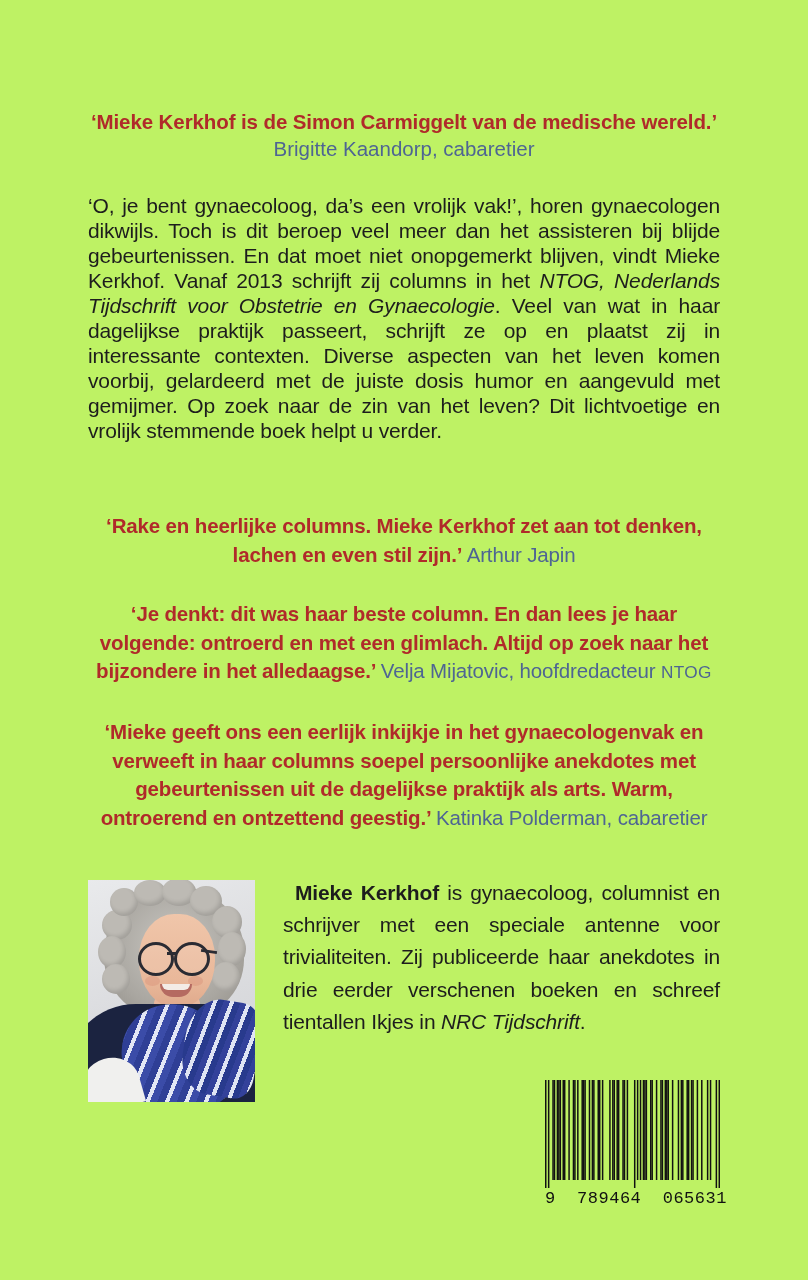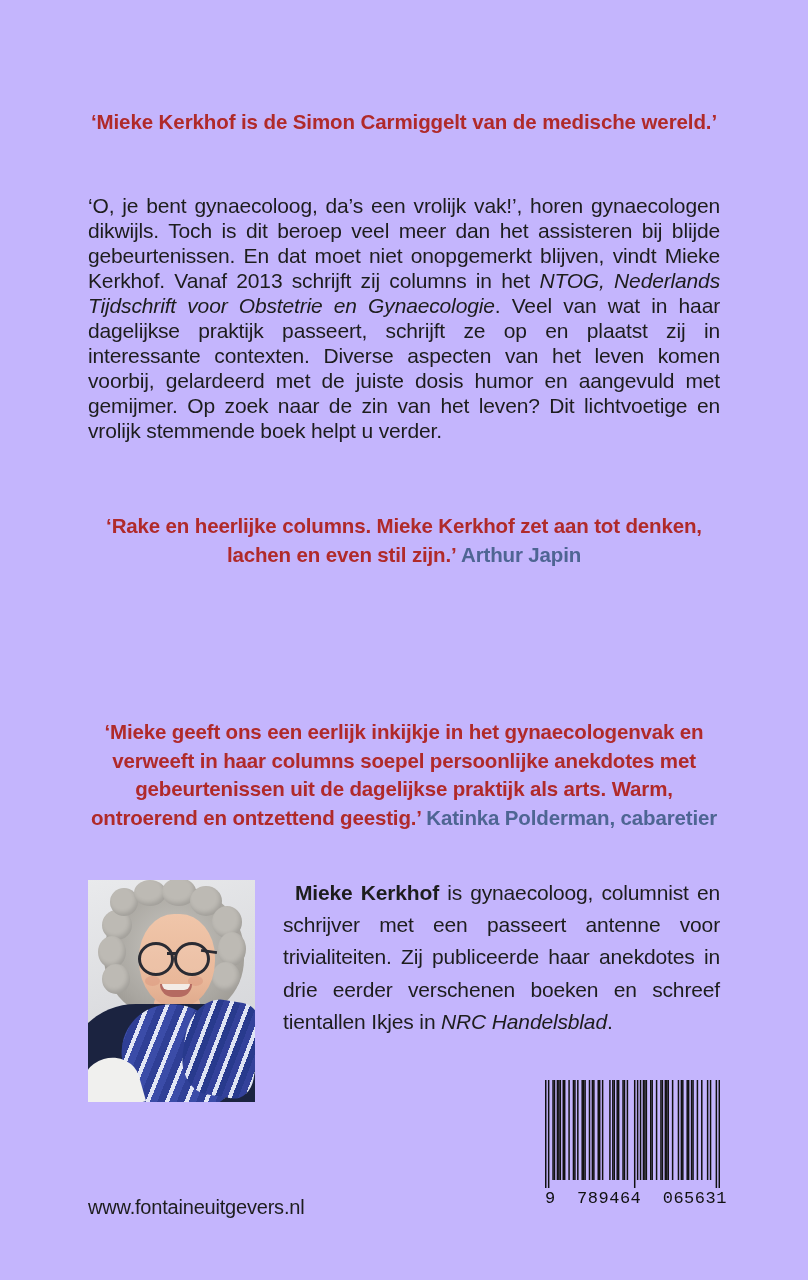--- a/index.html
+++ b/index.html
@@ -12,21 +12,21 @@
     height: 1280px;
     position: relative;
     overflow: hidden;
     font-family: "Liberation Sans", sans-serif;
     -webkit-font-smoothing: antialiased;
   }
 
   .page {
     position: absolute;
     inset: 0;
-    background: #c4b5fd;
+    background: #bef264;
   }
 
   
   .col {
     position: absolute;
     left: 88px;
     width: 632px;
   }
 
   
@@ -74,21 +74,21 @@
   .blurb p {
     margin: 0;
     color: #b02a2a;
     font-size: 20.5px;
     line-height: 28.5px;
     font-weight: 600;
     letter-spacing: -0.15px;
   }
   .blurb .attrib {
     color: #4e6593;
-    font-weight: 700;
+    font-weight: 400;
   }
 
   .blurb-2 { top: 512px; }
   .blurb-3 { top: 600px; }
   .blurb-4 { top: 718px; }
 
   
   .author-block {
     position: absolute;
     left: 88px;
@@ -273,30 +273,34 @@
     white-space: pre;
   }
 </style>
 </head>
 <body>
 
 <div class="page">
 
   <div class="col blurb-top">
     <p class="quote-red">‘Mieke Kerkhof is de Simon Carmiggelt van de medische wereld.’</p>
+    <p class="attrib-line">Brigitte Kaandorp, cabaretier</p>
   </div>
 
   <div class="col body-copy">
     <p><span>‘O, je bent gynaecoloog, da’s een vrolijk vak!’, horen gynaecologen dikwijls. Toch is dit beroep veel meer dan het assisteren bij blijde gebeurtenissen. En dat moet niet onopgemerkt blijven, vindt Mieke Kerkhof. Vanaf 2013 schrijft zij columns in het </span><em>NTOG, Nederlands Tijdschrift voor Obstetrie en Gynaecologie</em><span>. Veel van wat in haar dagelijkse praktijk passeert, schrijft ze op en plaatst zij in interessante contexten. Diverse aspecten van het leven komen voorbij, gelardeerd met de juiste dosis humor en aangevuld met gemijmer. Op zoek naar de zin van het leven? Dit lichtvoetige en vrolijk stemmende boek helpt u verder.</span></p>
   </div>
 
   <div class="col blurb blurb-2">
     <p><span>‘Rake en heerlijke columns. Mieke Kerkhof zet aan tot denken, lachen en even stil zijn.’ </span><span class="attrib">Arthur Japin</span></p>
   </div>
 
+  <div class="col blurb blurb-3">
+    <p><span>‘Je denkt: dit was haar beste column. En dan lees je haar volgende: ontroerd en met een glimlach. Altijd op zoek naar het bijzondere in het alledaagse.’ </span><span class="attrib">Velja Mijatovic, hoofdredacteur </span><span class="attrib smallcaps">NTOG</span></p>
+  </div>
 
   <div class="col blurb blurb-4">
     <p><span>‘Mieke geeft ons een eerlijk inkijkje in het gynaecologenvak en verweeft in haar columns soepel persoonlijke anekdotes met gebeurtenissen uit de dagelijkse praktijk als arts. Warm, ontroerend en ontzettend geestig.’ </span><span class="attrib">Katinka Polderman, cabaretier</span></p>
   </div>
 
   <div class="author-block">
 
     <div class="author-photo">
       <div class="portrait">
         <div class="pt-bg"></div>
@@ -330,25 +334,24 @@
         </div>
 
         <div class="pt-shoulders"></div>
         <div class="pt-scarf"></div>
         <div class="pt-scarf2"></div>
         <div class="pt-shoulder-hl"></div>
       </div>
     </div>
 
     <div class="author-bio">
-      <p><b>Mieke Kerkhof</b><span> is gynaecoloog, columnist en schrijver met een passeert antenne voor trivialiteiten. Zij publiceerde haar anekdotes in drie eerder verschenen boeken en schreef tientallen Ikjes in </span><em>NRC Handelsblad</em><span>.</span></p>
+      <p><b>Mieke Kerkhof</b><span> is gynaecoloog, columnist en schrijver met een speciale antenne voor trivialiteiten. Zij publiceerde haar anekdotes in drie eerder verschenen boeken en schreef tientallen Ikjes in </span><em>NRC Tijdschrift</em><span>.</span></p>
     </div>
   </div>
 
-  <div class="website">www.fontaineuitgevers.nl</div>
 
   <div class="barcode-wrap">
     <svg class="barcode-bars" viewBox="0 0 175 108" preserveAspectRatio="none" id="barcode-svg">
         <rect x="0.000" y="0" width="1.488" height="108" fill="#111111"></rect>
         <rect x="2.917" y="0" width="1.488" height="108" fill="#111111"></rect>
         <rect x="7.292" y="0" width="1.488" height="100" fill="#111111"></rect>
         <rect x="8.750" y="0" width="1.488" height="100" fill="#111111"></rect>
         <rect x="11.667" y="0" width="1.488" height="100" fill="#111111"></rect>
         <rect x="13.125" y="0" width="1.488" height="100" fill="#111111"></rect>
         <rect x="14.583" y="0" width="1.488" height="100" fill="#111111"></rect>

